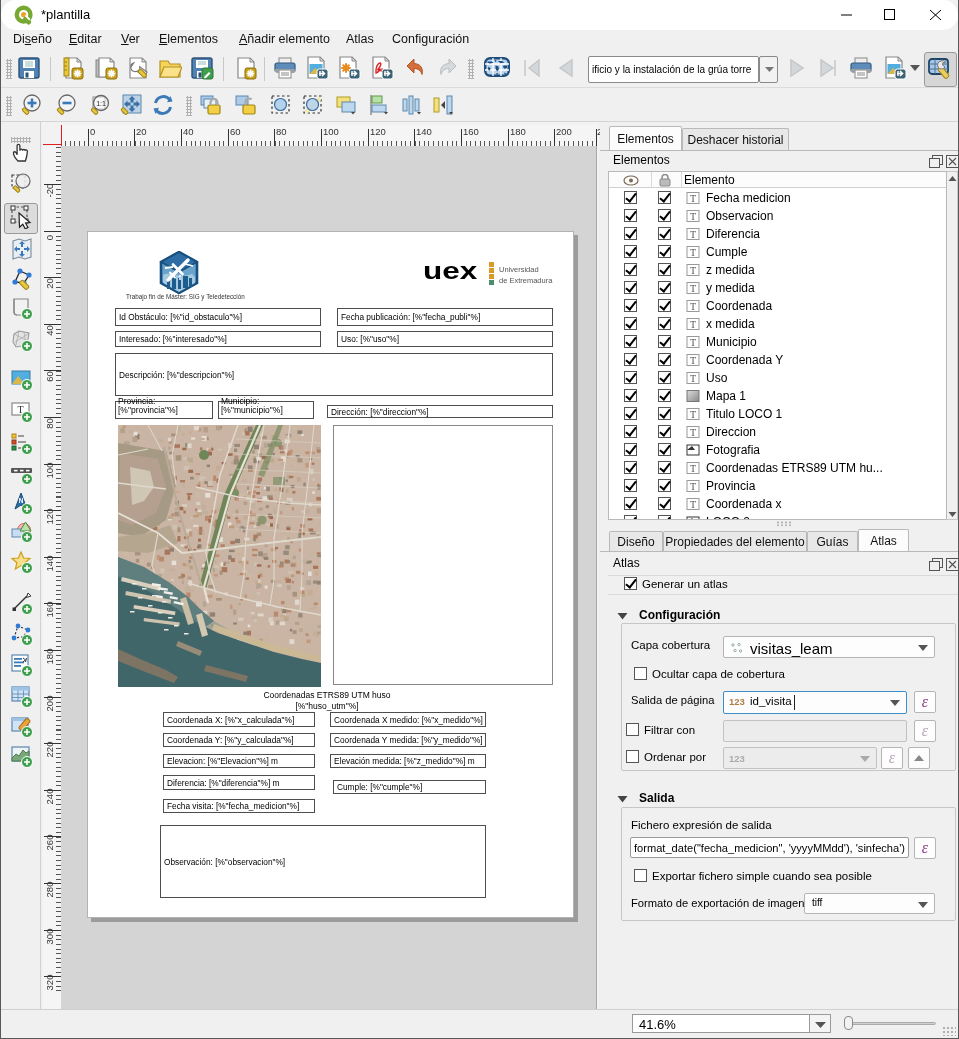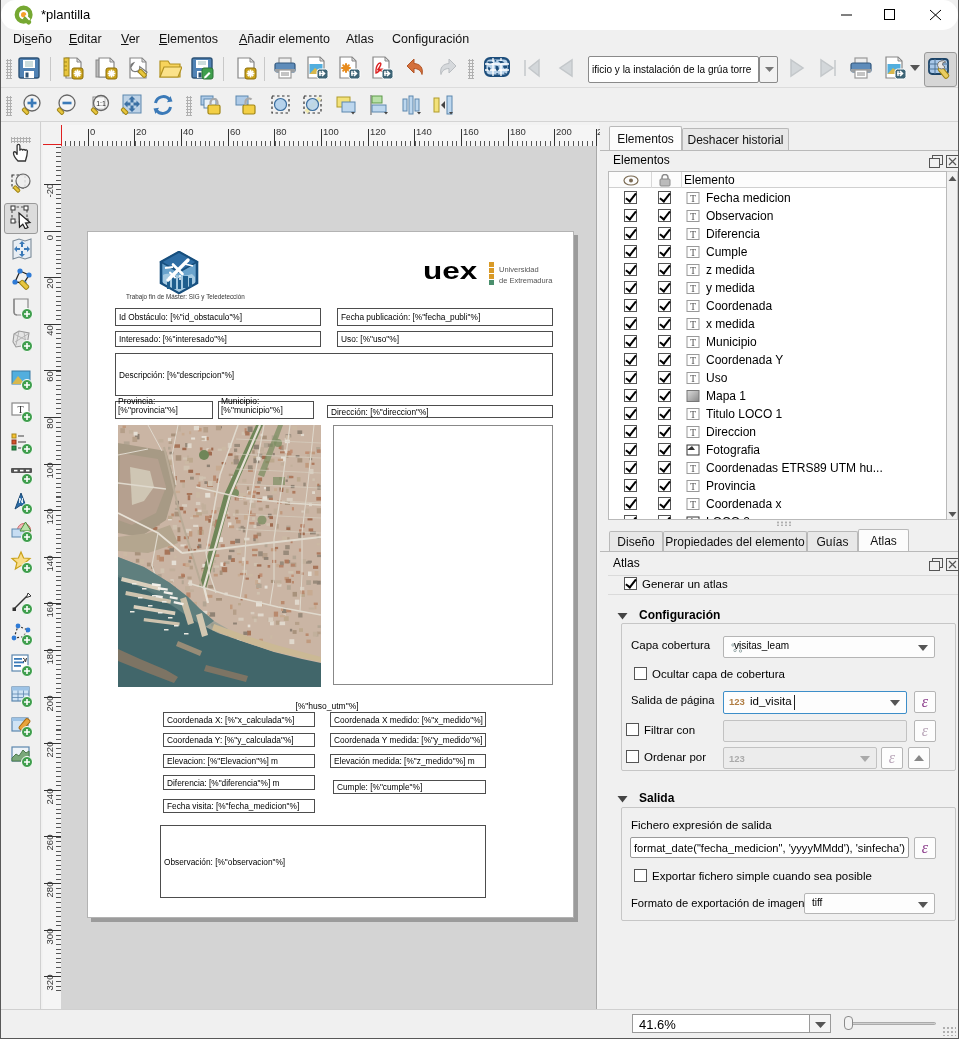--- a/index.html
+++ b/index.html
@@ -1308,20 +1308,21 @@
             <rect x="20" y="172" width="4.5" height="1.5" fill="#eceae2"></rect>
             <rect x="30" y="180" width="4.5" height="1.5" fill="#eceae2"></rect>
             <rect x="40" y="187" width="4.5" height="1.5" fill="#eceae2"></rect>
             <rect x="50" y="192" width="4.5" height="1.5" fill="#eceae2"></rect>
             <rect x="12" y="186" width="4.5" height="1.5" fill="#eceae2"></rect>
             <rect x="56" y="200" width="4.5" height="1.5" fill="#eceae2"></rect>
             <rect x="46" y="204" width="4.5" height="1.5" fill="#eceae2"></rect>
             <rect x="66" y="208" width="4.5" height="1.5" fill="#eceae2"></rect>
           </svg>
         <div class="abs" style="left:246px;top:194px;width:220px;height:260px;border:1px solid #888;background:#fff"></div>
+        <div class="ptxt" style="left:0;top:459px;width:480px;text-align:center">Coordenadas ETRS89 UTM huso</div>
         <div class="ptxt" style="left:0;top:470px;width:480px;text-align:center">[%"huso_utm"%]</div>
         <div class="fld" style="left:76px;top:481px;width:152px;height:15px">Coordenada X: [%"x_calculada"%]</div>
         <div class="fld" style="left:243px;top:481px;width:156px;height:15px">Coordenada X medido: [%"x_medido"%]</div>
         <div class="fld" style="left:76px;top:502px;width:152px;height:14px">Coordenada Y: [%"y_calculada"%]</div>
         <div class="fld" style="left:243px;top:502px;width:156px;height:14px">Coordenada Y medida: [%"y_medido"%]</div>
         <div class="fld" style="left:76px;top:523px;width:152px;height:14px">Elevacion: [%"Elevacion"%] m</div>
         <div class="fld" style="left:243px;top:523px;width:156px;height:14px">Elevación medida: [%"z_medido"%] m</div>
         <div class="fld" style="left:76px;top:544px;width:152px;height:15px">Diferencia: [%"diferencia"%] m</div>
         <div class="fld" style="left:246px;top:549px;width:153px;height:14px">Cumple: [%"cumple"%]</div>
         <div class="fld" style="left:76px;top:568px;width:152px;height:14px">Fecha visita: [%"fecha_medicion"%]</div>
@@ -1570,21 +1571,21 @@
     <div class="abs" style="left:31px;top:517px;font-size:11.5px">Capa cobertura</div>
     <div class="combo abs" style="left:123px;top:514px;width:212px;height:22px">
       <svg class="abs" style="left:6px;top:5px" width="13" height="12">
           <g fill="none" stroke="#9aa" stroke-width="1">
             <circle cx="3" cy="3" r="1.2"></circle>
             <circle cx="9" cy="2.5" r="1.2"></circle>
             <circle cx="5" cy="8.5" r="1.2"></circle>
             <circle cx="10.5" cy="9" r="1.2"></circle>
           </g>
         </svg>
-      <div class="abs" style="left:10px;top:3px;font-size:10px">visitas_leam</div>
+      <div class="abs" style="left:26px;top:3px;font-size:15px">visitas_leam</div>
       <svg class="abs" style="right:6px;top:8px" width="10" height="7">
           <path d="M0 0 l5 6 5 -6 z" fill="#555"></path>
         </svg>
     </div>
     <div class="cb" style="left:34px;top:545px"></div>
     <div class="abs" style="left:52px;top:546px;font-size:11.5px">Ocultar capa de cobertura</div>
     <div class="abs" style="left:31px;top:572px;font-size:11.2px">Salida de página</div>
     <div class="combo abs" style="left:123px;top:569px;width:184px;height:23px;border:1px solid #3d8ec9">
       <span class="abs" style="left:5px;top:4px;font-size:9.5px;font-weight:bold;color:#b07d43">123</span>
       <div class="abs" style="left:26px;top:3px;font-size:11.5px">id_visita</div>

